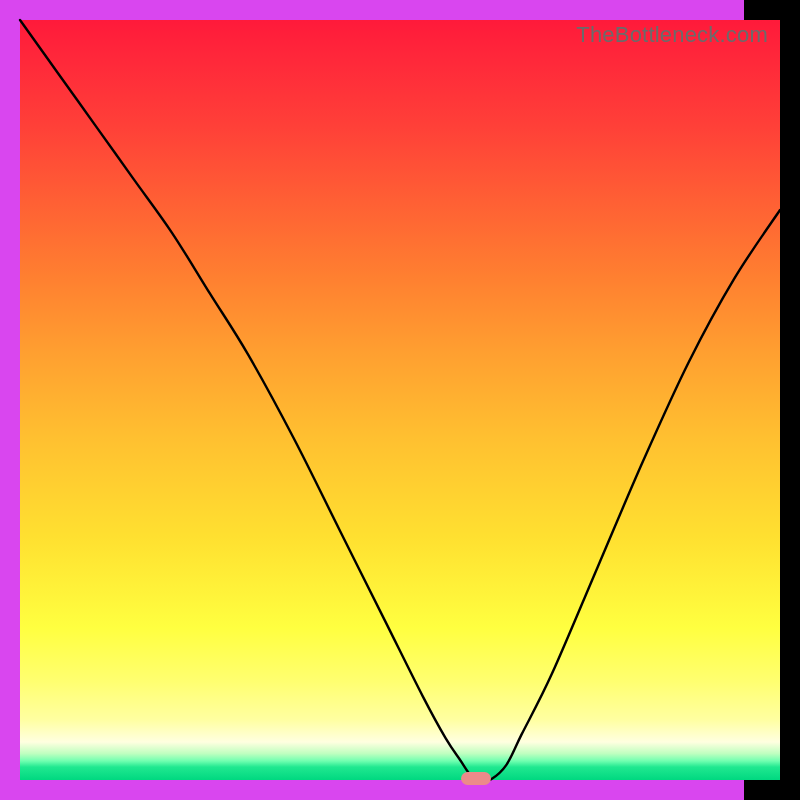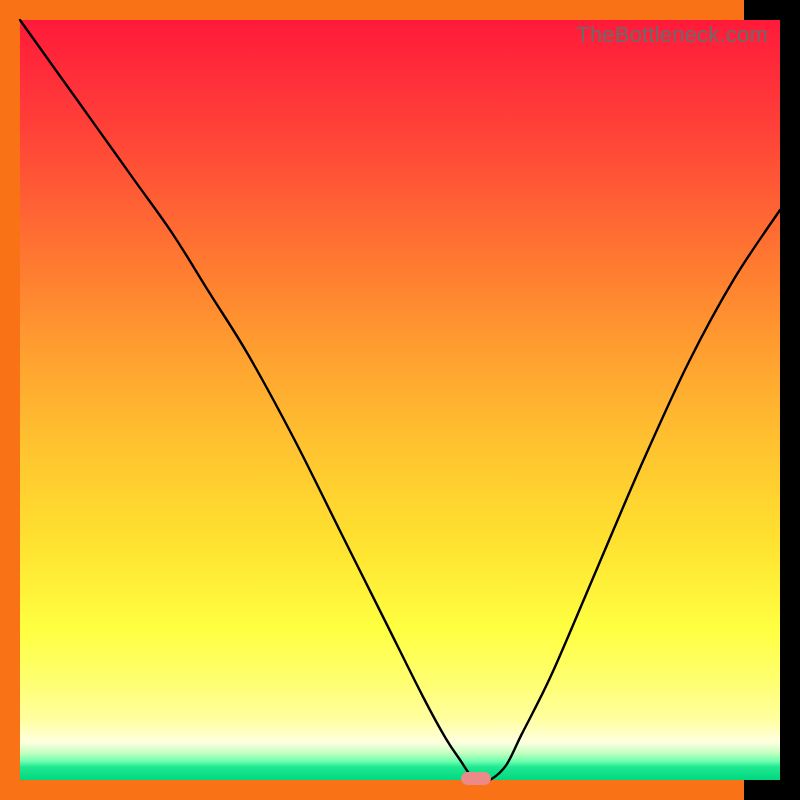--- a/index.html
+++ b/index.html
@@ -8,21 +8,21 @@
     width: 800px;
     height: 800px;
     background: #000;
     overflow: hidden;
     font-family: Arial, Helvetica, sans-serif;
   }
   .frame {
     position: relative;
     width: 744px;
     height: 800px;
-    background: #f97316;
+    background: #d946ef;
   }
   .plot {
     position: absolute;
     left: 20px;
     top: 20px;
     width: 760px;
     height: 760px;
     background: linear-gradient(
       to bottom,
       #ff1a3a 0%,

